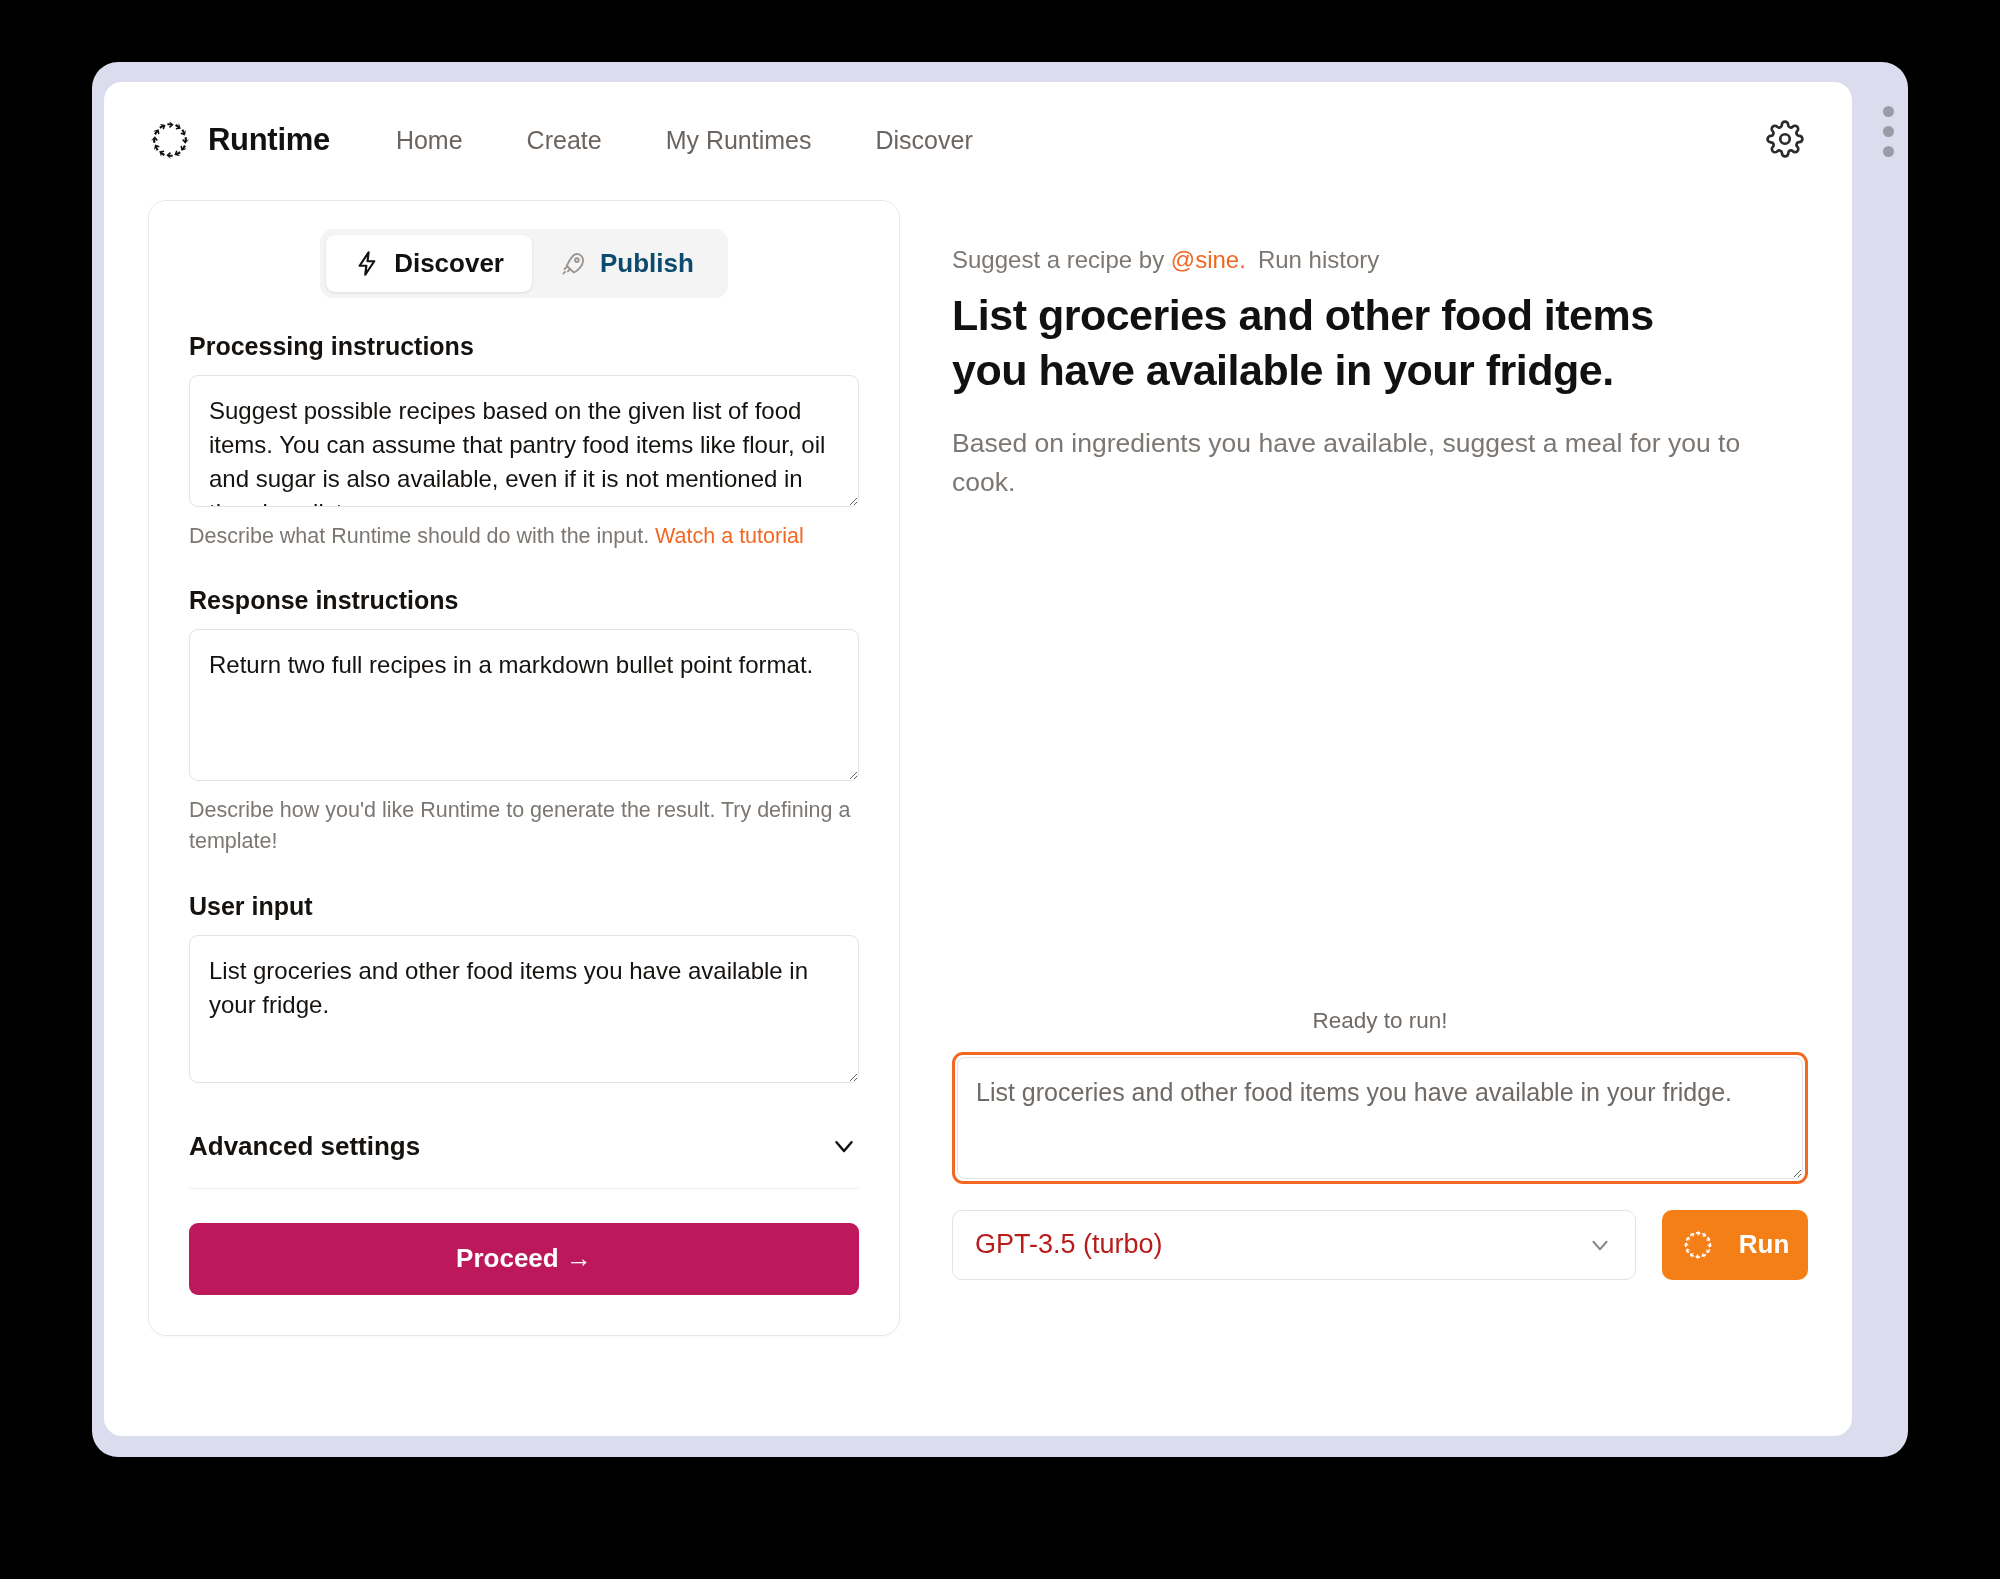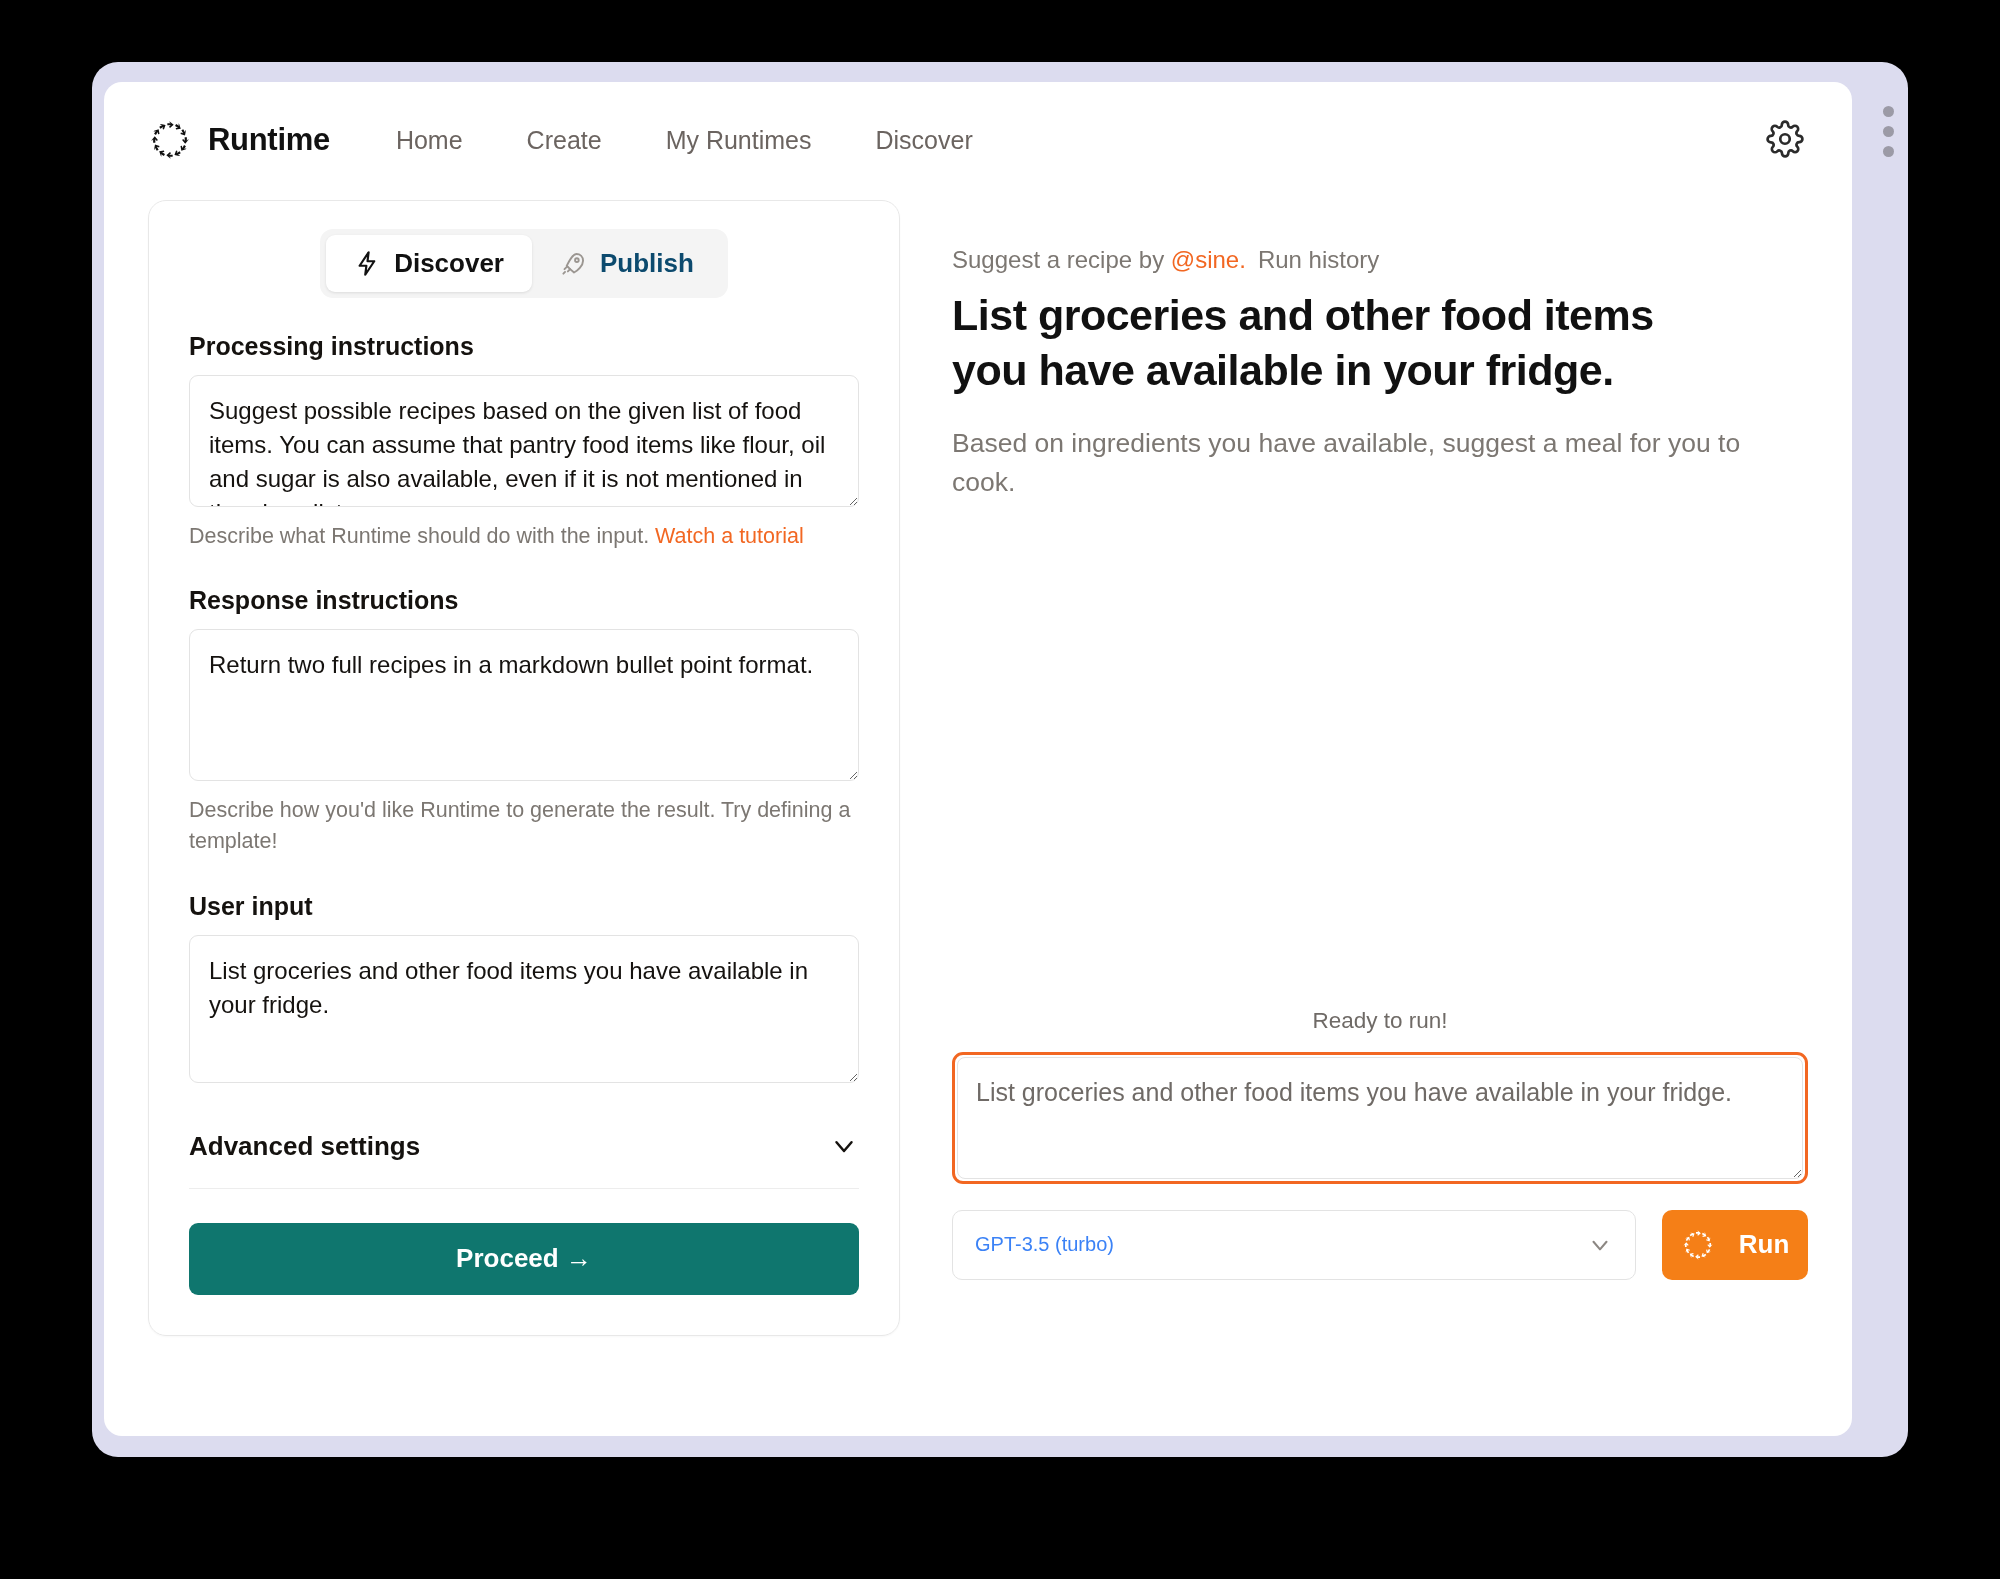--- a/index.html
+++ b/index.html
@@ -125,21 +125,21 @@
     display: flex; align-items: center; justify-content: space-between;
     padding-bottom: 26px;
     border-bottom: 1px solid #ededed;
     cursor: pointer;
   }
   .advanced-label { font-size: 26px; font-weight: bold; color: #15120f; }
 
   .proceed {
     margin-top: 34px;
     width: 100%; height: 72px;
-    background: #0f766e;
+    background: #be185d;
     border: none; border-radius: 9px;
     color: #fff; font-size: 26px; font-weight: bold;
     font-family: inherit; cursor: pointer;
     display: flex; align-items: center; justify-content: center;
   }
 
   
   .preview {
     flex: 1;
     display: flex; flex-direction: column;
@@ -192,21 +192,21 @@
   }
   .model-select {
     flex: 1;
     height: 70px;
     border: 1px solid #e3e3e3; border-radius: 10px;
     background: #fff;
     display: flex; align-items: center; justify-content: space-between;
     padding: 0 22px;
     cursor: pointer;
   }
-  .model-value { font-size: 20px; color: #3b82f6; font-weight: 500; }
+  .model-value { font-size: 27px; color: #b91c1c; font-weight: 500; }
   .run-btn {
     width: 146px; height: 70px;
     background: #f57f17; border: none; border-radius: 10px;
     display: flex; align-items: center; justify-content: center; gap: 24px;
     color: #fff; font-size: 26px; font-weight: bold;
     font-family: inherit; cursor: pointer;
   }
 </style>
 </head>
 <body>

